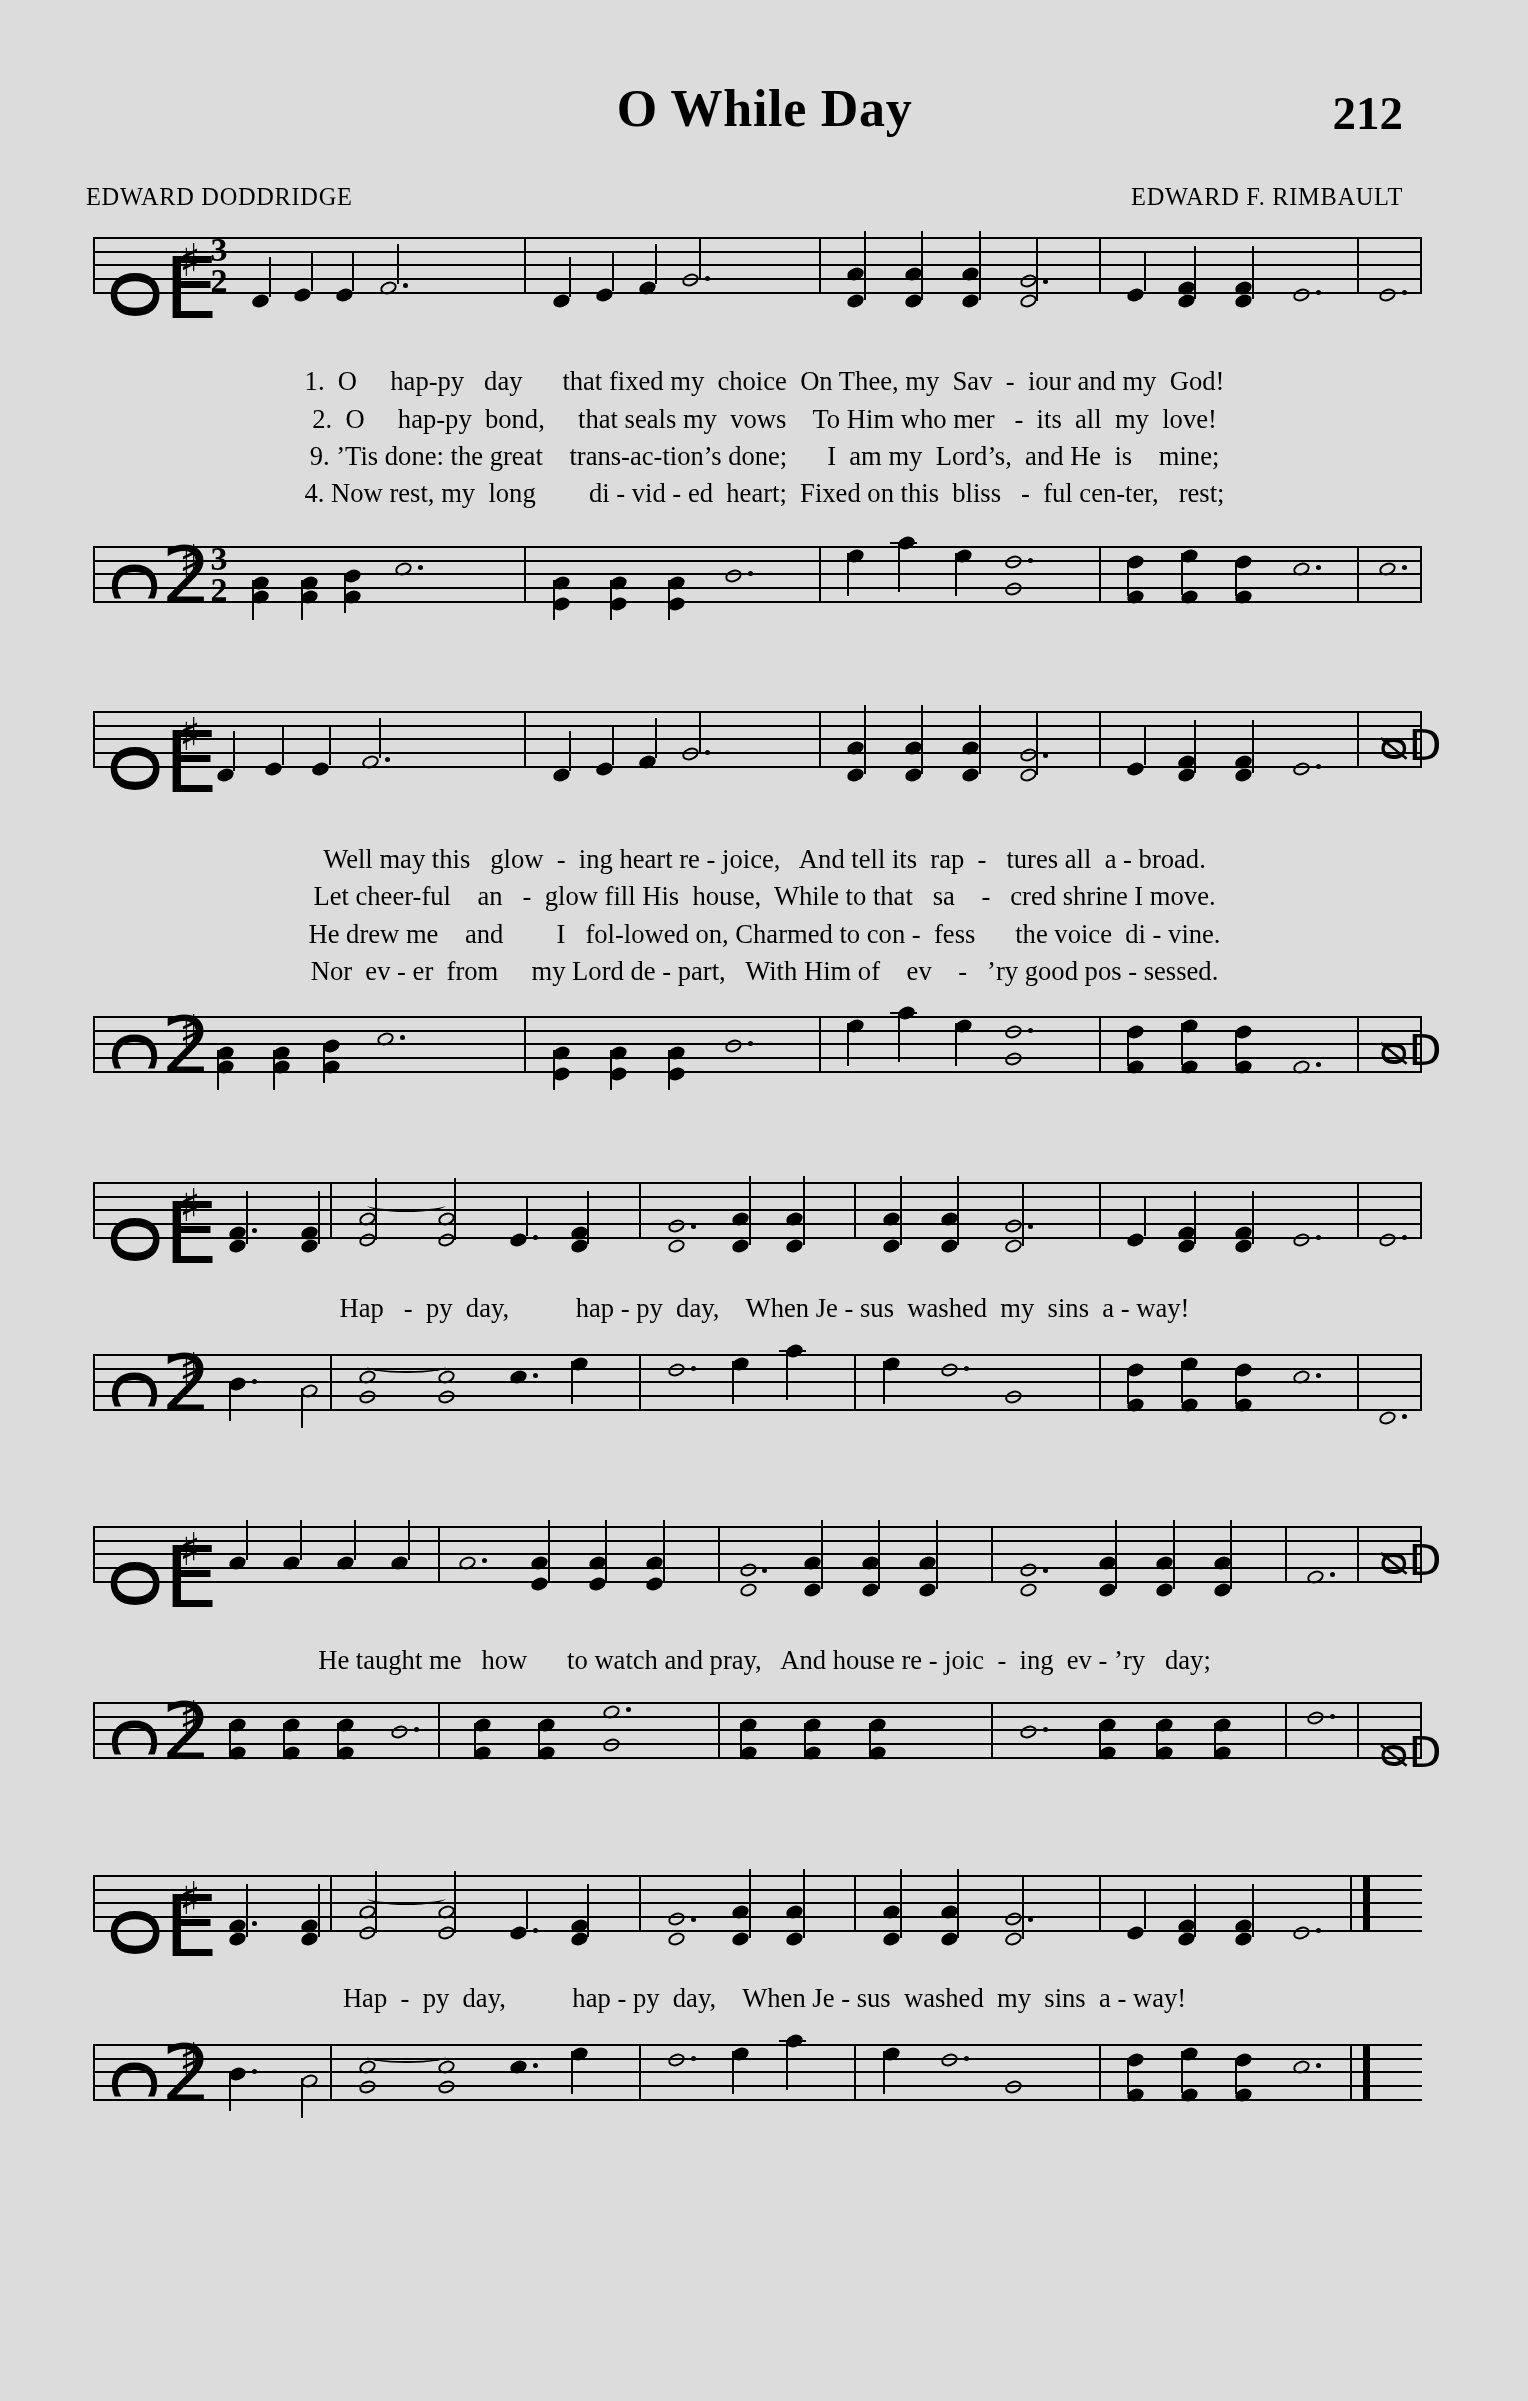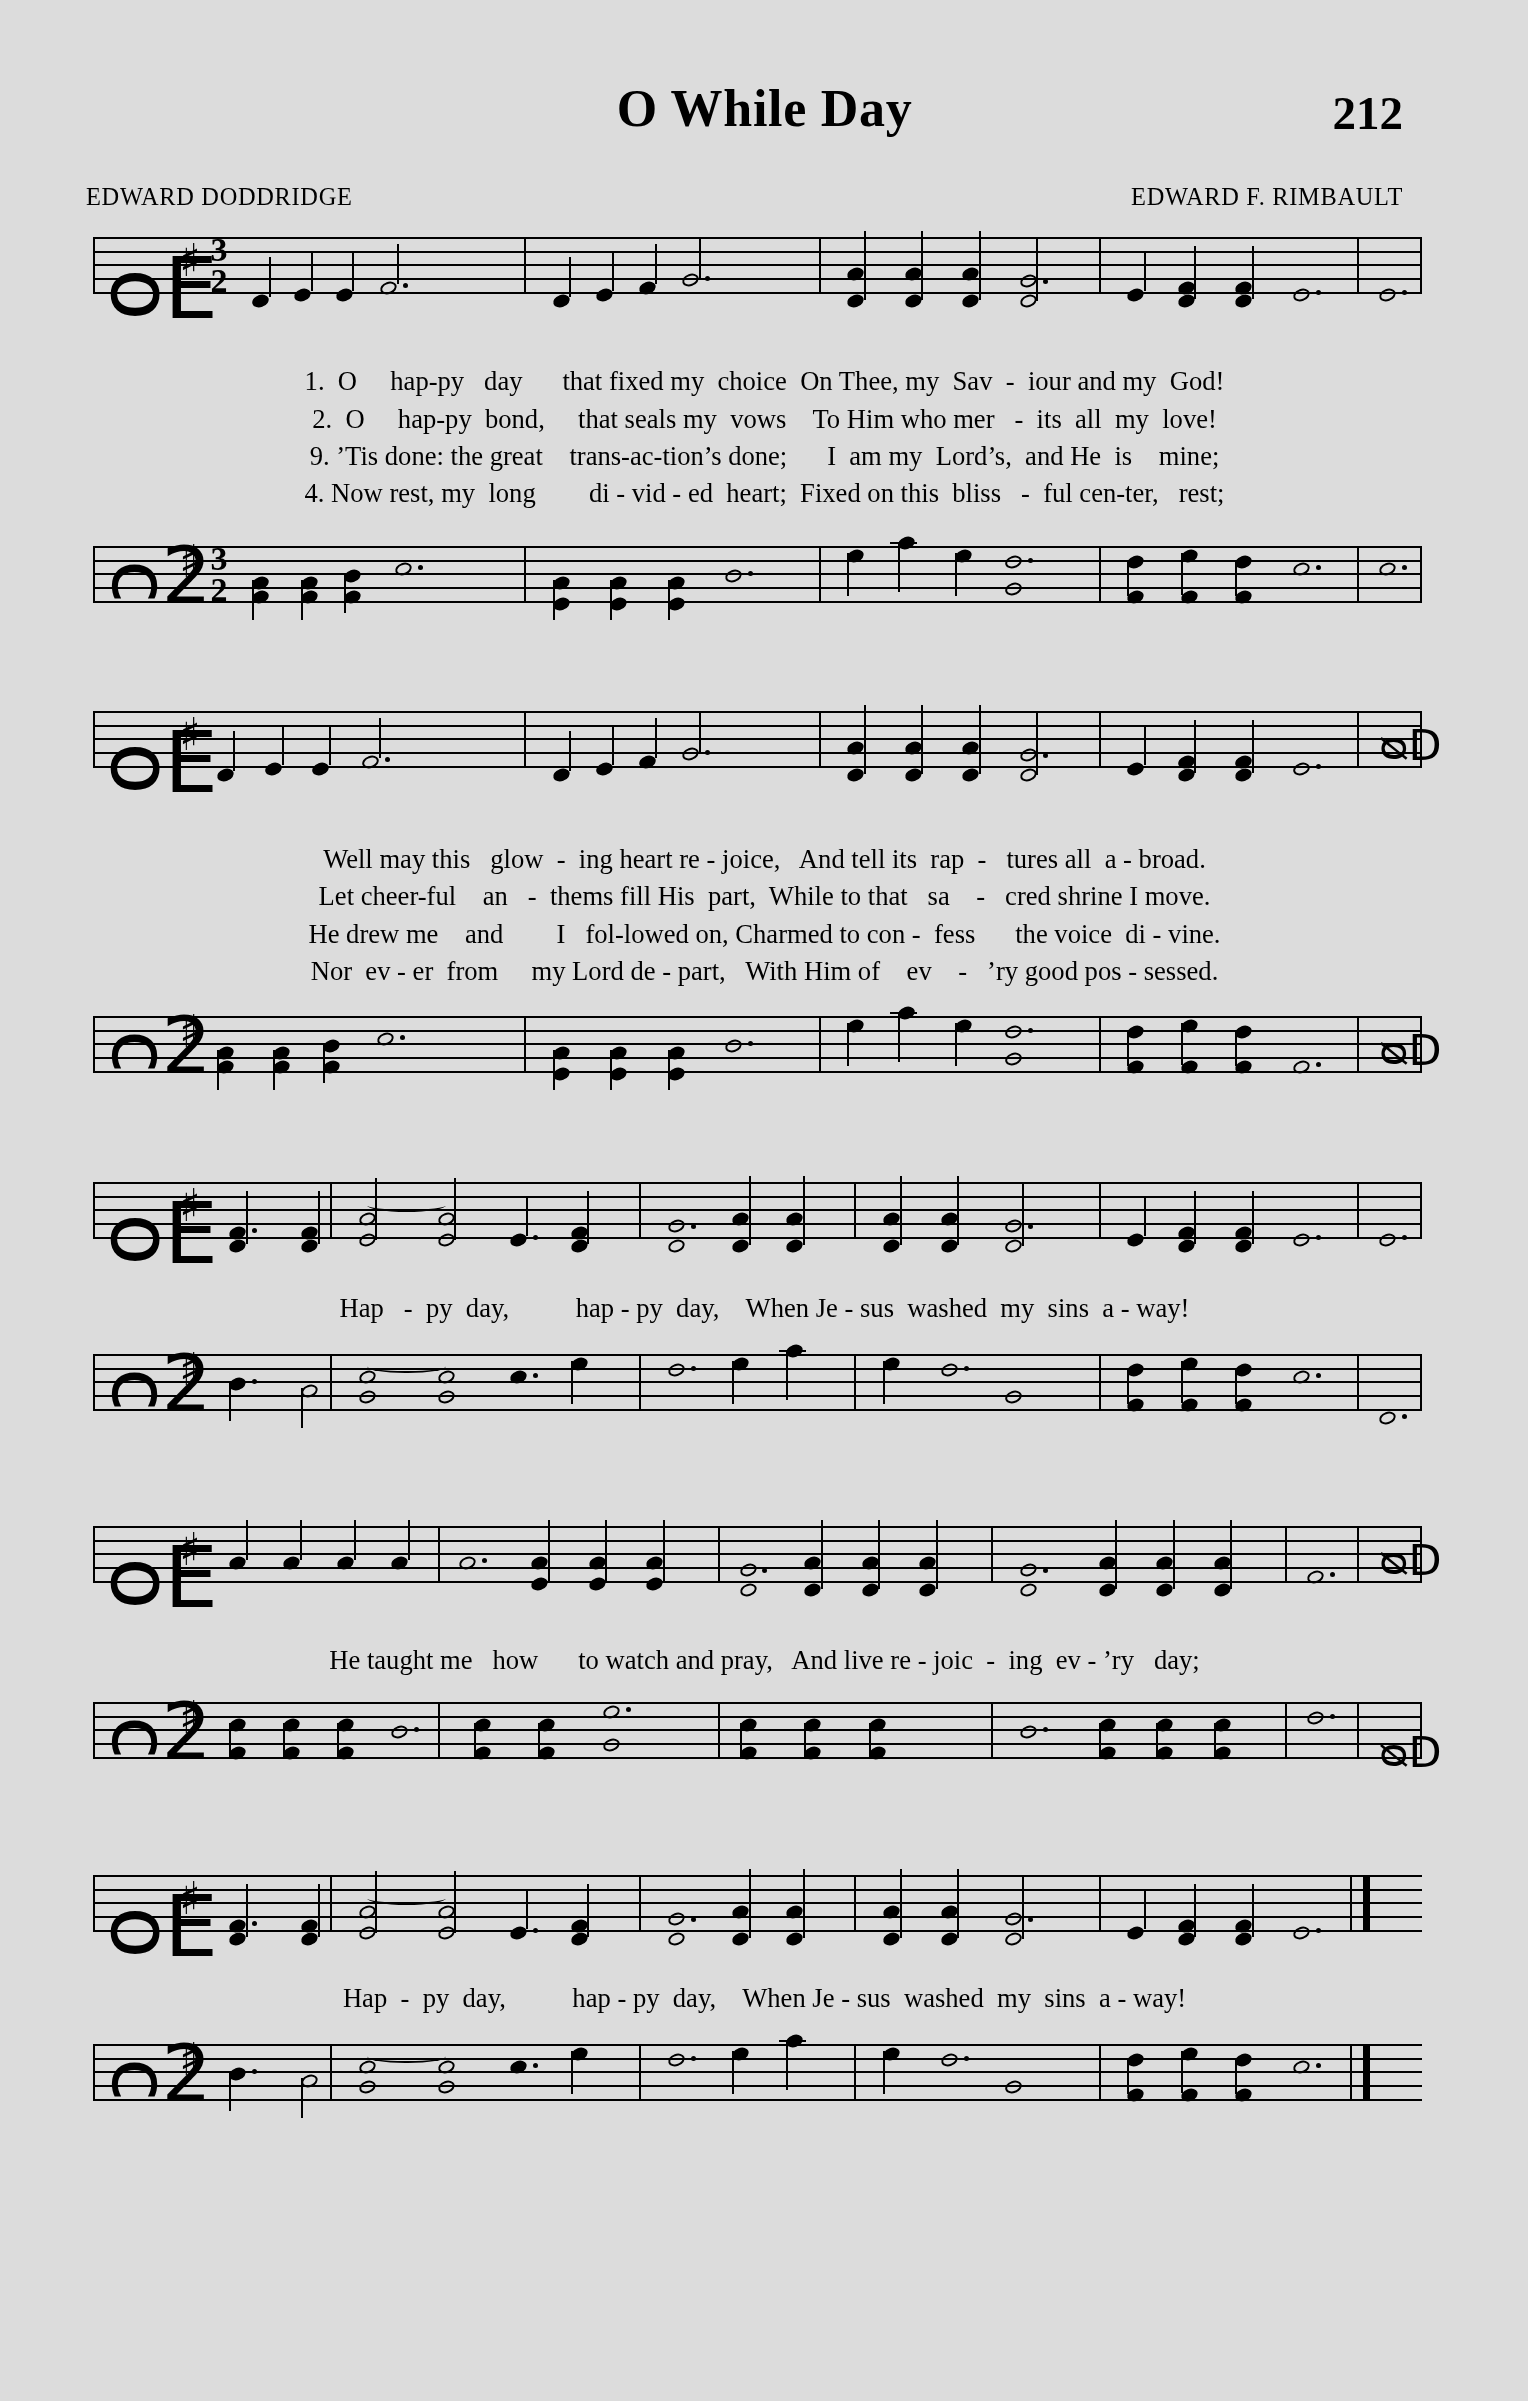--- a/index.html
+++ b/index.html
@@ -384,21 +384,21 @@
     <div class="nh" style="left:1142px; top:45px;"></div>
       <div class="nh" style="left:1142px; top:58px;"></div>
     <div class="stem" style="left:1159px; top:8.6px; height:53px;"></div>
     <div class="nh open" style="left:1200px; top:52px;"></div>
     <div class="dot" style="left:1223px; top:53px;"></div>
 
     <span class="rest" style="left:1286px; top:34px;">ᴓD</span>
   </div>
 
   <div class="lyrics centered" style="top:844px;">Well may this   glow  -  ing heart re - joice,   And tell its  rap  -   tures all  a - broad.</div>
-  <div class="lyrics centered" style="top:881px;">Let cheer-ful    an   -  thems fill His  part,  While to that   sa    -   cred shrine I move.</div>
+  <div class="lyrics centered" style="top:881px;">Let cheer-ful    an   -  glow fill His  house,  While to that   sa    -   cred shrine I move.</div>
   <div class="lyrics centered" style="top:956px;">Nor  ev - er  from     my Lord de - part,   With Him of    ev    -   ’ry good pos - sessed.</div>
   <div class="lyrics centered" style="top:919px;">He drew me    and        I   fol-lowed on, Charmed to con -  fess      the voice  di - vine.</div>
 
   <div class="system" style="left:93px; top:1016px; width:1329px; height:65px;">
     <div class="staff">
       <div class="line l0"></div>
         <div class="line l1"></div>
         <div class="line l2"></div>
         <div class="line l3"></div>
         <div class="line l4"></div>
@@ -671,21 +671,21 @@
     <div class="stem" style="left:1080px; top:-5.7px; height:69px;"></div>
     <div class="nh" style="left:1121px; top:31px;"></div>
       <div class="nh" style="left:1121px; top:58px;"></div>
     <div class="stem" style="left:1137px; top:-5.7px; height:69px;"></div>
 
     <div class="nh open" style="left:1214px; top:45px;"></div>
     <div class="dot" style="left:1237px; top:46px;"></div>
     <span class="rest" style="left:1286px; top:34px;">ᴓD</span>
   </div>
 
-  <div class="lyrics centered" style="top:1645px;">He taught me   how      to watch and pray,   And live re - joic  -  ing  ev - ’ry   day;</div>
+  <div class="lyrics centered" style="top:1645px;">He taught me   how      to watch and pray,   And house re - joic  -  ing  ev - ’ry   day;</div>
 
   <div class="system" style="left:93px; top:1702px; width:1329px; height:65px;">
     <div class="staff">
       <div class="line l0"></div>
         <div class="line l1"></div>
         <div class="line l2"></div>
         <div class="line l3"></div>
         <div class="line l4"></div>
     </div>
     <div class="barline" style="left:0px;"></div>

